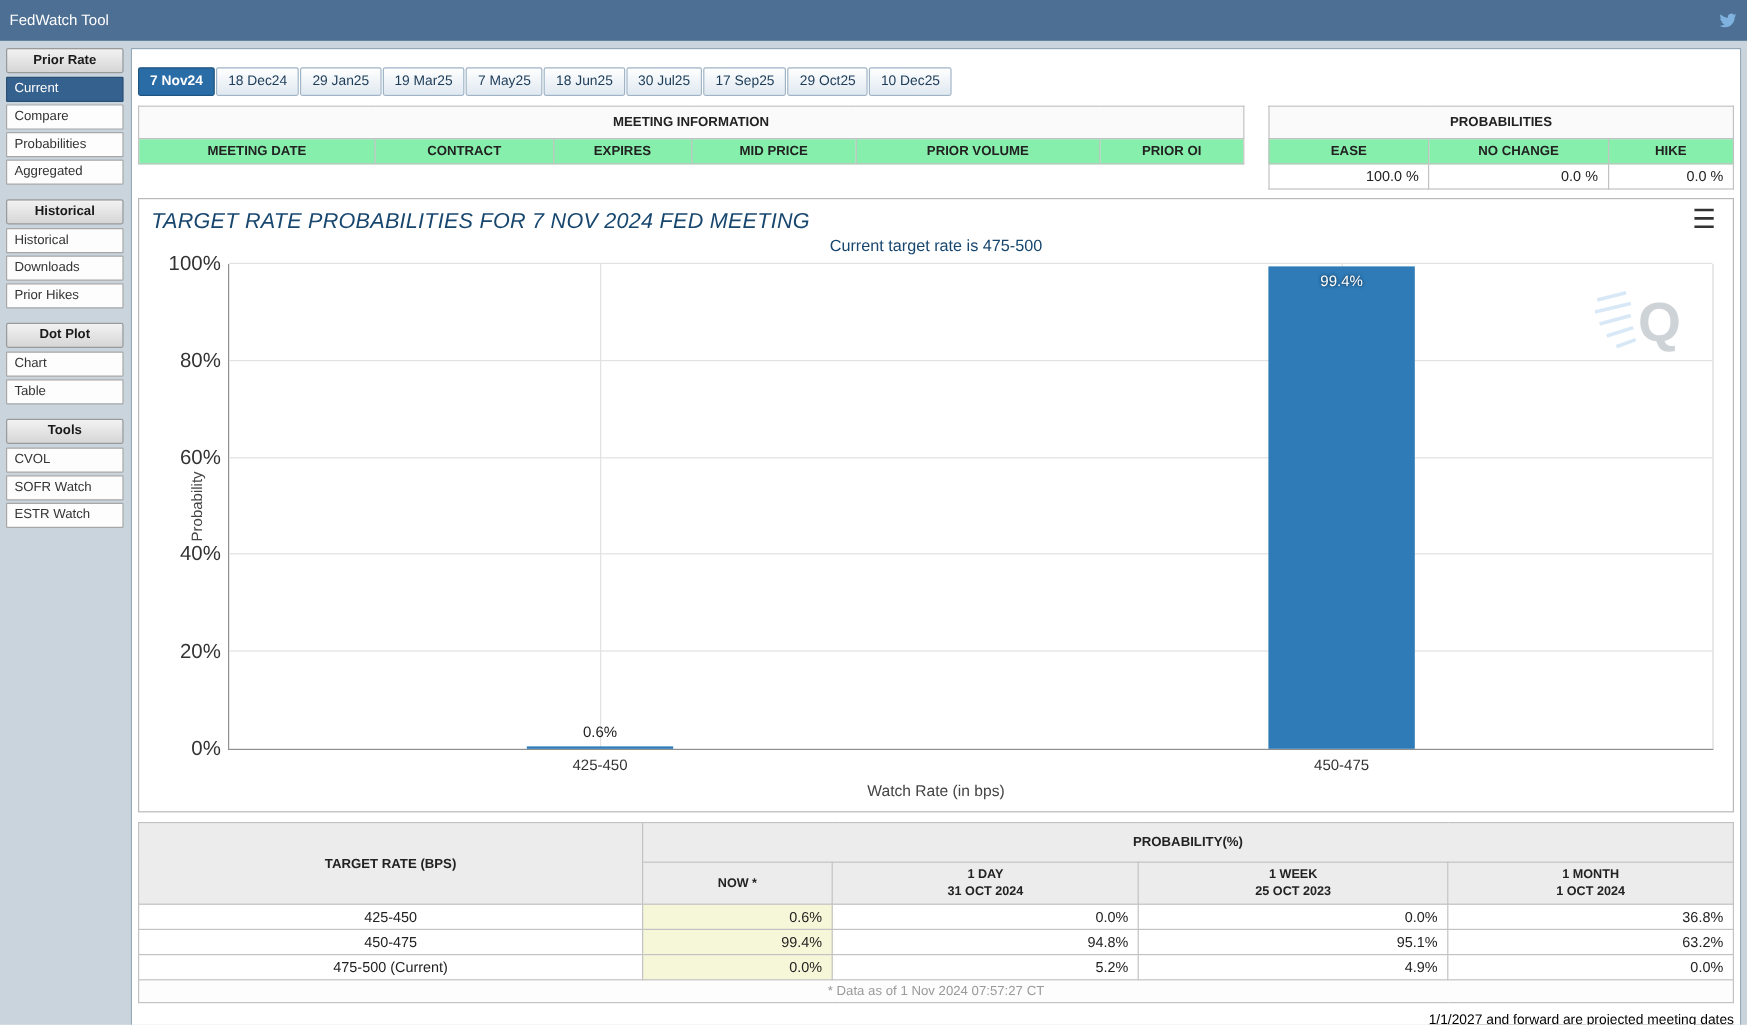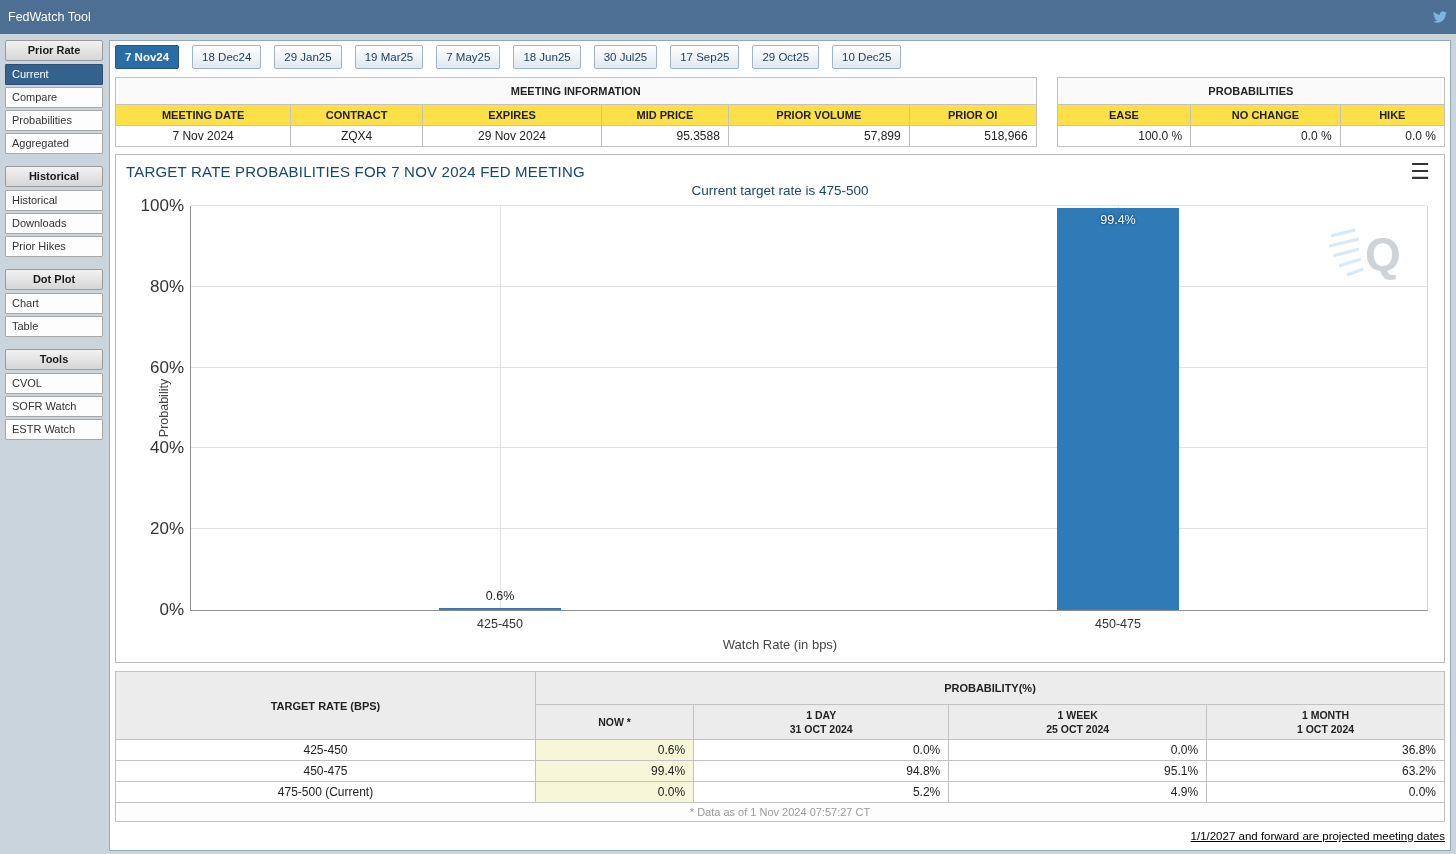--- a/index.html
+++ b/index.html
@@ -34,53 +34,53 @@
   }
   .side-item {
     height: 21px; line-height: 19px; padding-left: 6px;
     background: #fdfdfd; border: 1px solid #a8a8a8;
     font-size: 11px; color: #333; margin-bottom: 2px; cursor: pointer;
     white-space: nowrap; overflow: hidden; border-radius: 1px;
   }
   .side-item.active { background: #35618f; color: #fff; border-color: #2c4f74; }
   .side-gap { height: 10px; }
   
-  .tabs { display: flex; gap: 13px; margin: 1px 0 8px; }
+  .tabs { display: flex; gap: 1px; margin: 12px 0 8px; }
   .tab {
     padding: 5px 9px; font-size: 11.5px; color: #1b3b57; cursor: pointer;
     background: linear-gradient(#ffffff, #dfe8f0);
     border: 1px solid #9fb4c6; border-radius: 2px; white-space: nowrap;
   }
   .tab.active {
     background: #2a6da6; color: #fff; border-color: #1f5580; font-weight: bold;
   }
   
   .info-row { display: flex; gap: 20px; margin-bottom: 7px; }
   table.grid { border-collapse: collapse; width: 100%; }
   table.grid th, table.grid td { border: 1px solid #c2c2c2; }
   .tbl-title {
     background: #fafafa; font-weight: bold; font-size: 11px;
     text-align: center; height: 27px; color: #222;
   }
   .col-head {
-    background: #fde047; font-weight: bold; font-size: 11px;
+    background: #86efac; font-weight: bold; font-size: 11px;
     text-align: center; height: 21px; color: #222;
   }
   .cell { height: 21px; font-size: 12px; padding: 0 8px; }
   .c-center { text-align: center; }
   .c-right { text-align: right; }
   .meeting-wrap { flex: 0 0 69.3%; }
   .prob-wrap { flex: 1 1 auto; }
   
   .chart-panel {
     border: 1px solid #b9b9b9; background: #fff;
     padding: 8px 10px 6px; position: relative; margin-bottom: 8px;
   }
   .chart-head { display: flex; justify-content: space-between; align-items: flex-start; }
-  .chart-title { font-size: 15px; color: #17466e; letter-spacing: 0.2px; }
+  .chart-title { font-size: 18px; color: #17466e; letter-spacing: 0.2px; font-style: italic; }
   .menu-icon { font-size: 22px; line-height: 18px; color: #333; cursor: pointer; padding: 0 4px; }
   .chart-subtitle { text-align: center; color: #17466e; font-size: 13.5px; margin: 2px 0 8px; }
   .plot-wrap { position: relative; margin-left: 64px; margin-right: 6px; height: 405px;
     border-left: 1px solid #8f8f8f; border-bottom: 1px solid #8f8f8f; border-right: 1px solid #d8d8d8; }
   .hgrid { position: absolute; left: 0; right: 0; height: 1px; background: #e2e2e2; }
   .vgrid { position: absolute; top: 0; bottom: 0; width: 1px; background: #e2e2e2; }
   .ytick { position: absolute; right: calc(100% + 7px); transform: translateY(50%);
     font-size: 17px; color: #333; white-space: nowrap; text-align: center; }
   .xtick { position: absolute; top: calc(100% + 7px); transform: translateX(-50%);
     font-size: 12.5px; color: #333; }
@@ -159,28 +159,20 @@
               <tr>
                 <td class="tbl-title" colspan="6">MEETING INFORMATION</td>
               </tr>
           <tr>
             <td class="col-head">MEETING DATE</td>
             <td class="col-head">CONTRACT</td>
             <td class="col-head">EXPIRES</td>
             <td class="col-head">MID PRICE</td>
             <td class="col-head">PRIOR VOLUME</td>
             <td class="col-head">PRIOR OI</td>
-          </tr>
-          <tr>
-            <td class="cell c-center">7 Nov 2024</td>
-            <td class="cell c-center">ZQX4</td>
-            <td class="cell c-center">29 Nov 2024</td>
-            <td class="cell c-right">95.3588</td>
-            <td class="cell c-right">57,899</td>
-            <td class="cell c-right">518,966</td>
           </tr>
         </tbody>
           </table>
       </div>
       <div class="prob-wrap">
         <table class="grid">
           <tbody>
               <tr>
                 <td class="tbl-title" colspan="3">PROBABILITIES</td>
               </tr>
@@ -266,21 +258,21 @@
       <tr>
         <th class="sub-head">
           <div>NOW *</div>
         </th>
         <th class="sub-head">
           <div>1 DAY</div>
           <div>31 OCT 2024</div>
         </th>
         <th class="sub-head">
           <div>1 WEEK</div>
-          <div>25 OCT 2024</div>
+          <div>25 OCT 2023</div>
         </th>
         <th class="sub-head">
           <div>1 MONTH</div>
           <div>1 OCT 2024</div>
         </th>
       </tr>
       <tr>
         <td class="cell c-center">425-450</td>
         <td class="cell c-right now-col">0.6%</td>
         <td class="cell c-right">0.0%</td>

